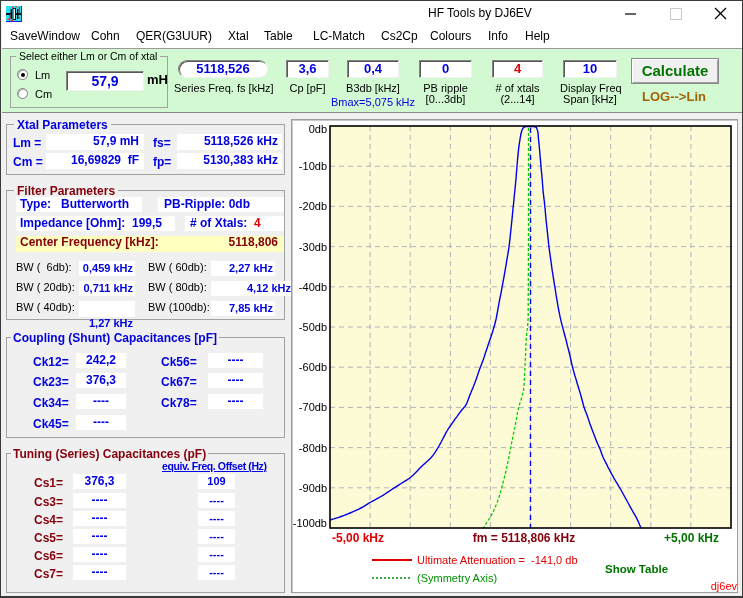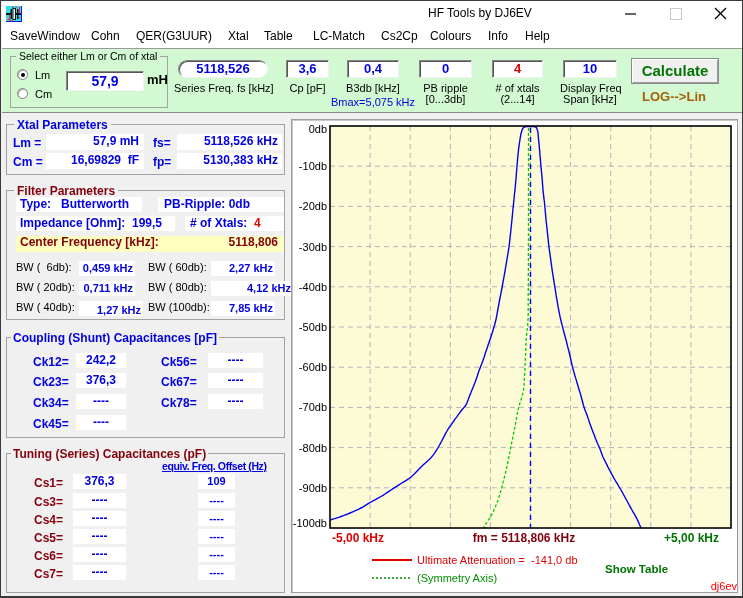--- a/index.html
+++ b/index.html
@@ -144,21 +144,21 @@
 <div class="wfield prow maroon" style="left:15px; top:235px; width:268px; height:16px; padding:0 0 0 4px; background:#ffffc0;">Center Frequency [kHz]:<span style="position:absolute; right:6px;padding-left:12px;">5118,806</span></div>
 <div class="prow" style="left:15px; top:260px; font-weight:normal; font-size:11px;">BW (  6db):</div>
 <div class="wfield prow blue" style="left:78px; top:260px; width:56px; height:15px; font-size:11px; text-align:right; padding:1px 2px 0 0;">0,459 kHz</div>
 <div class="prow" style="left:147px; top:260px; font-weight:normal; font-size:11px;">BW ( 60db):</div>
 <div class="wfield prow blue" style="left:210px; top:260px; width:64px; height:15px; font-size:11px; text-align:right; padding:1px 2px 0 0;">2,27 kHz</div>
 <div class="prow" style="left:15px; top:280px; font-weight:normal; font-size:11px;">BW ( 20db):</div>
 <div class="wfield prow blue" style="left:78px; top:280px; width:56px; height:15px; font-size:11px; text-align:right; padding:1px 2px 0 0;">0,711 kHz</div>
 <div class="prow" style="left:147px; top:280px; font-weight:normal; font-size:11px;">BW ( 80db):</div>
 <div class="wfield prow blue" style="left:210px; top:280px; width:82px; height:15px; font-size:11px; text-align:right; padding:1px 2px 0 0;">4,12 kHz</div>
 <div class="prow" style="left:15px; top:300px; font-weight:normal; font-size:11px;">BW ( 40db):</div>
-<div class="wfield prow blue" style="left:78px; top:300px; width:64px; height:15px; font-size:11px; text-align:right; padding:3px 2px 0 0;">1,27 kHz</div>
+<div class="wfield prow blue" style="left:78px; top:300px; width:56px; height:15px; font-size:11px; text-align:right; padding:16px 2px 0 0;">1,27 kHz</div>
 <div class="prow" style="left:147px; top:300px; font-weight:normal; font-size:11px;">BW (100db):</div>
 <div class="wfield prow blue" style="left:210px; top:300px; width:64px; height:15px; font-size:11px; text-align:right; padding:1px 2px 0 0;">7,85 kHz</div>
 
 <div class="gbox" style="left:5px; top:336px; width:279px; height:101px;"></div>
 <div class="gtitle prow blue" style="left:10px; top:330px; background:#f0f0f0; padding:0 2px;">Coupling (Shunt) Capacitances [pF]</div>
 <div class="prow blue" style="left:32px; top:354px;">Ck12=</div>
 <div class="wfield prow blue" style="left:75px; top:352px; width:50px; height:15px; text-align:center; padding-top:1px;">242,2</div>
 <div class="prow blue" style="left:160px; top:354px;">Ck56=</div>
 <div class="wfield prow blue" style="left:207px; top:352px; width:55px; height:15px; text-align:center; padding-top:1px;">----</div>
 <div class="prow blue" style="left:32px; top:374px;">Ck23=</div>

